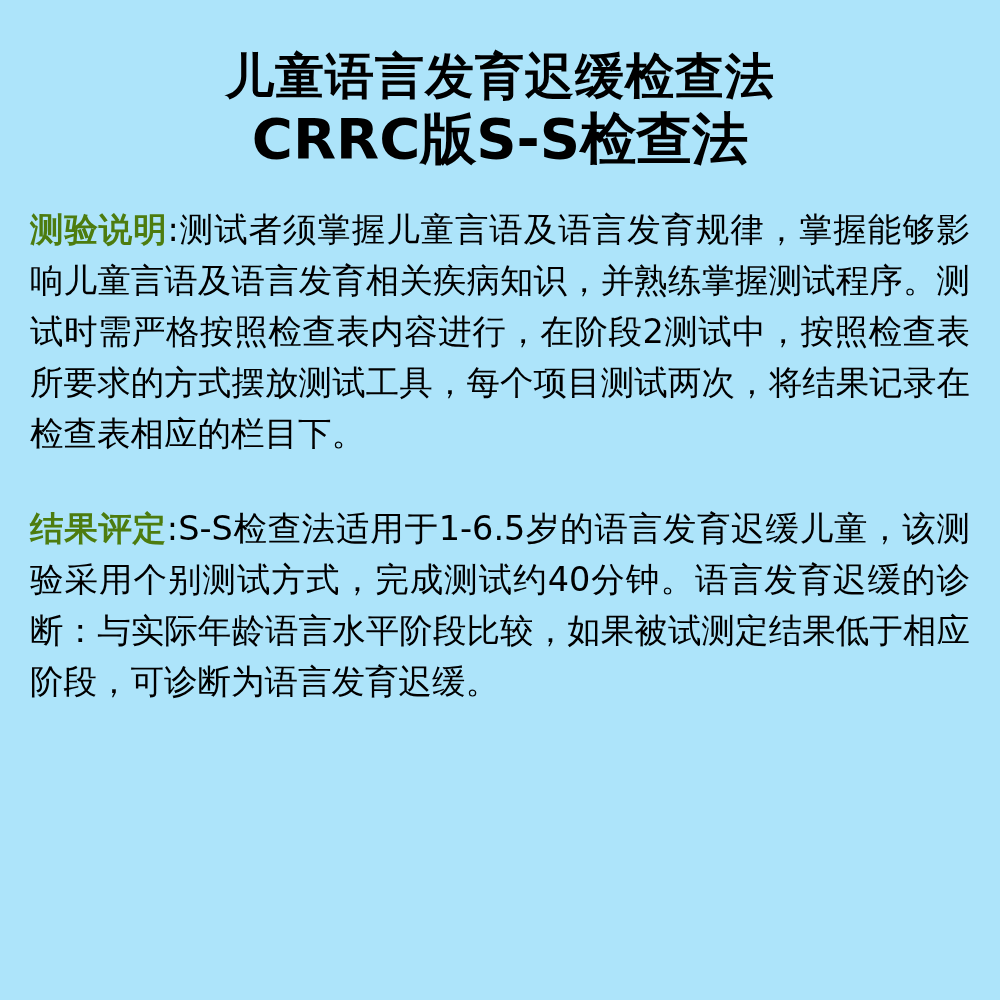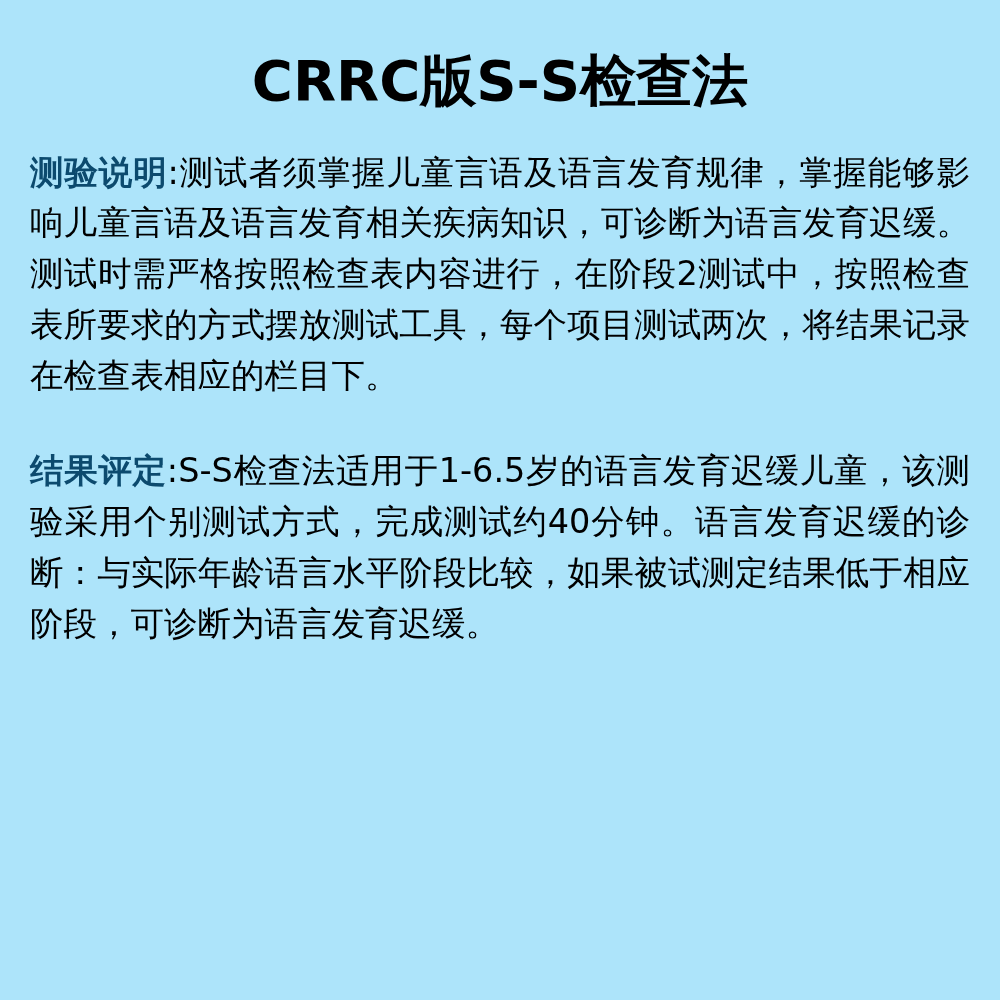--- a/index.html
+++ b/index.html
@@ -43,37 +43,38 @@
     line-height: 1.52;
     color: #000000;
     text-align: justify;
     text-justify: inter-ideograph;
     letter-spacing: 0px;
   }
   .para + .para {
     margin-top: 44px;
   }
   .label {
-    color: #0c4a6e;
+    color: #4d7c0f;
     font-weight: bold;
   }
   .label-sep {
     color: #000000;
   }
 </style>
 </head>
 <body>
 
 <div class="page">
 
   <div class="title-block">
+    <div class="title-line1">儿童语言发育迟缓检查法</div>
     <div class="title-line2">CRRC版S-S检查法</div>
   </div>
 
   <div class="body-block">
 
-    <p class="para"><span class="label">测验说明</span><span class="label-sep">:</span><span>测试者须掌握儿童言语及语言发育规律，掌握能够影响儿童言语及语言发育相关疾病知识，可诊断为语言发育迟缓。测试时需严格按照检查表内容进行，在阶段2测试中，按照检查表所要求的方式摆放测试工具，每个项目测试两次，将结果记录在检查表相应的栏目下。</span></p>
+    <p class="para"><span class="label">测验说明</span><span class="label-sep">:</span><span>测试者须掌握儿童言语及语言发育规律，掌握能够影响儿童言语及语言发育相关疾病知识，并熟练掌握测试程序。测试时需严格按照检查表内容进行，在阶段2测试中，按照检查表所要求的方式摆放测试工具，每个项目测试两次，将结果记录在检查表相应的栏目下。</span></p>
 
     <p class="para"><span class="label">结果评定</span><span class="label-sep">:</span><span>S-S检查法适用于1-6.5岁的语言发育迟缓儿童，该测验采用个别测试方式，完成测试约40分钟。语言发育迟缓的诊断：与实际年龄语言水平阶段比较，如果被试测定结果低于相应阶段，可诊断为语言发育迟缓。</span></p>
 
   </div>
 
 </div>
 
 </body></html>

